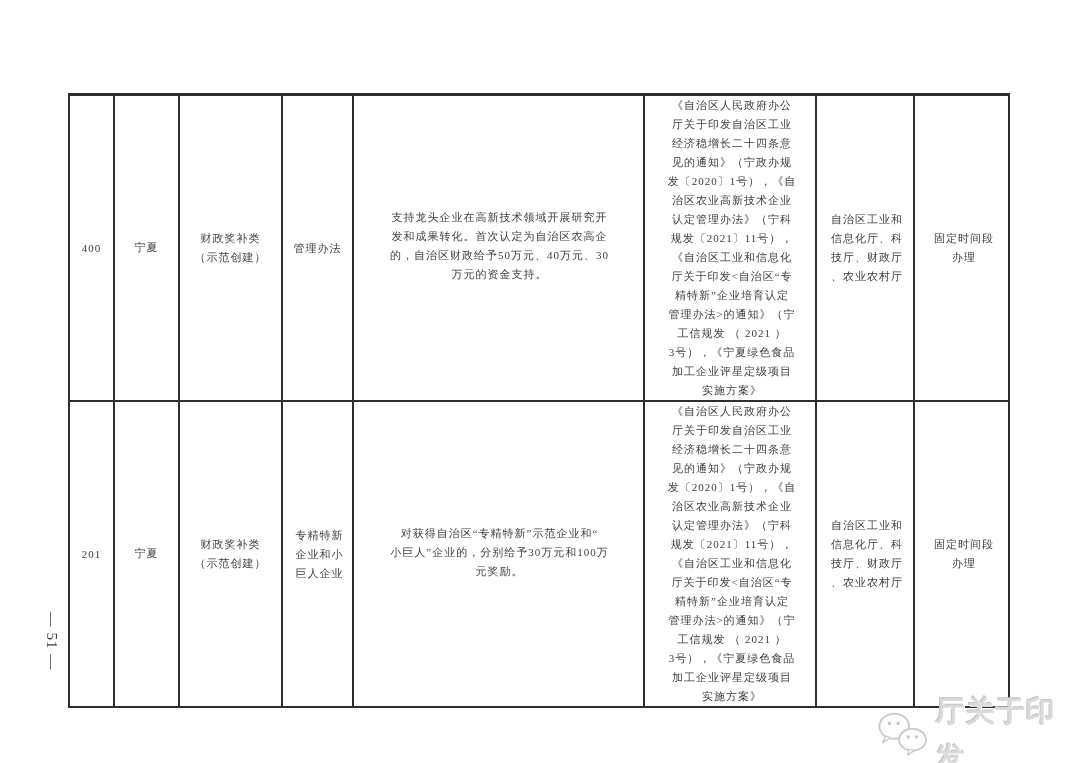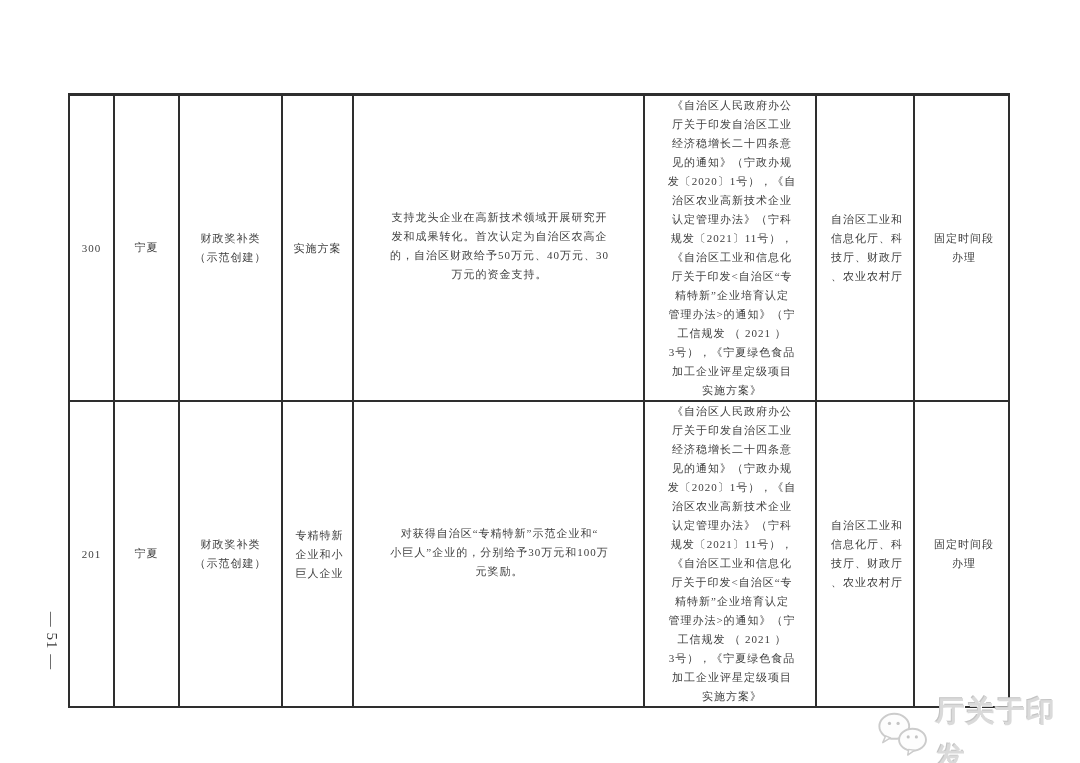--- a/index.html
+++ b/index.html
@@ -102,25 +102,25 @@
       <col style="width:65px">
       <col style="width:103px">
       <col style="width:71px">
       <col style="width:291px">
       <col style="width:172px">
       <col style="width:98px">
       <col style="width:95px">
     </colgroup>
     <tbody>
       <tr class="row-a">
-        <td class="cell-index">300</td>
+        <td class="cell-index">400</td>
         <td class="cell-region">宁夏</td>
         <td class="cell-type pre">财政奖补类
 （示范创建）</td>
-        <td class="cell-target single">实施方案</td>
+        <td class="cell-target single">管理办法</td>
         <td class="cell-support pre">支持龙头企业在高新技术领域开展研究开
 发和成果转化。首次认定为自治区农高企
 的，自治区财政给予50万元、40万元、30
 万元的资金支持。</td>
         <td class="cell-basis pre">《自治区人民政府办公
 厅关于印发自治区工业
 经济稳增长二十四条意
 见的通知》（宁政办规
 发〔2020〕1号），《自
 治区农业高新技术企业

